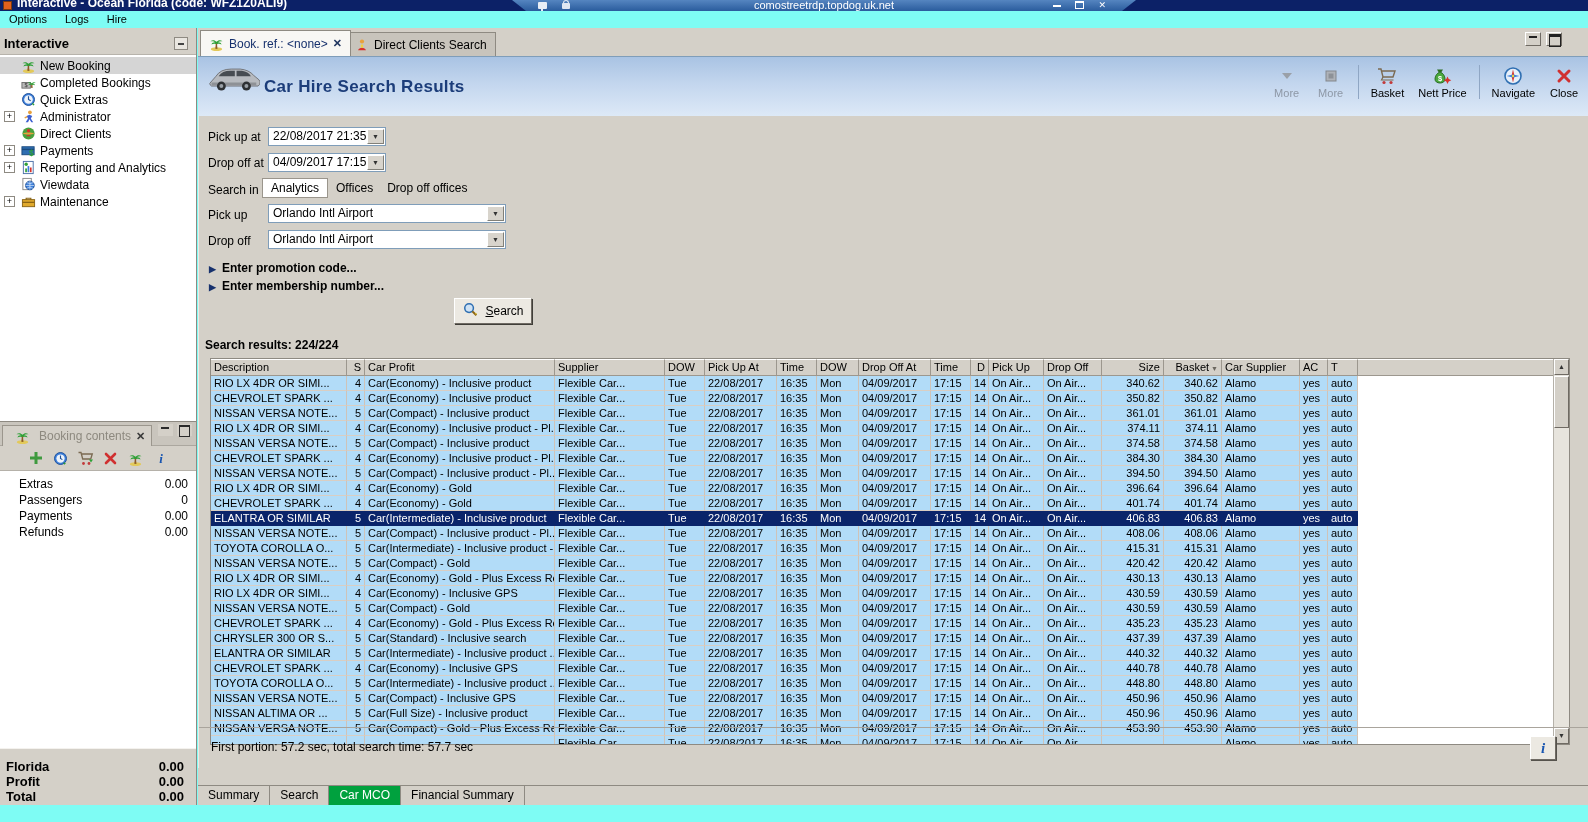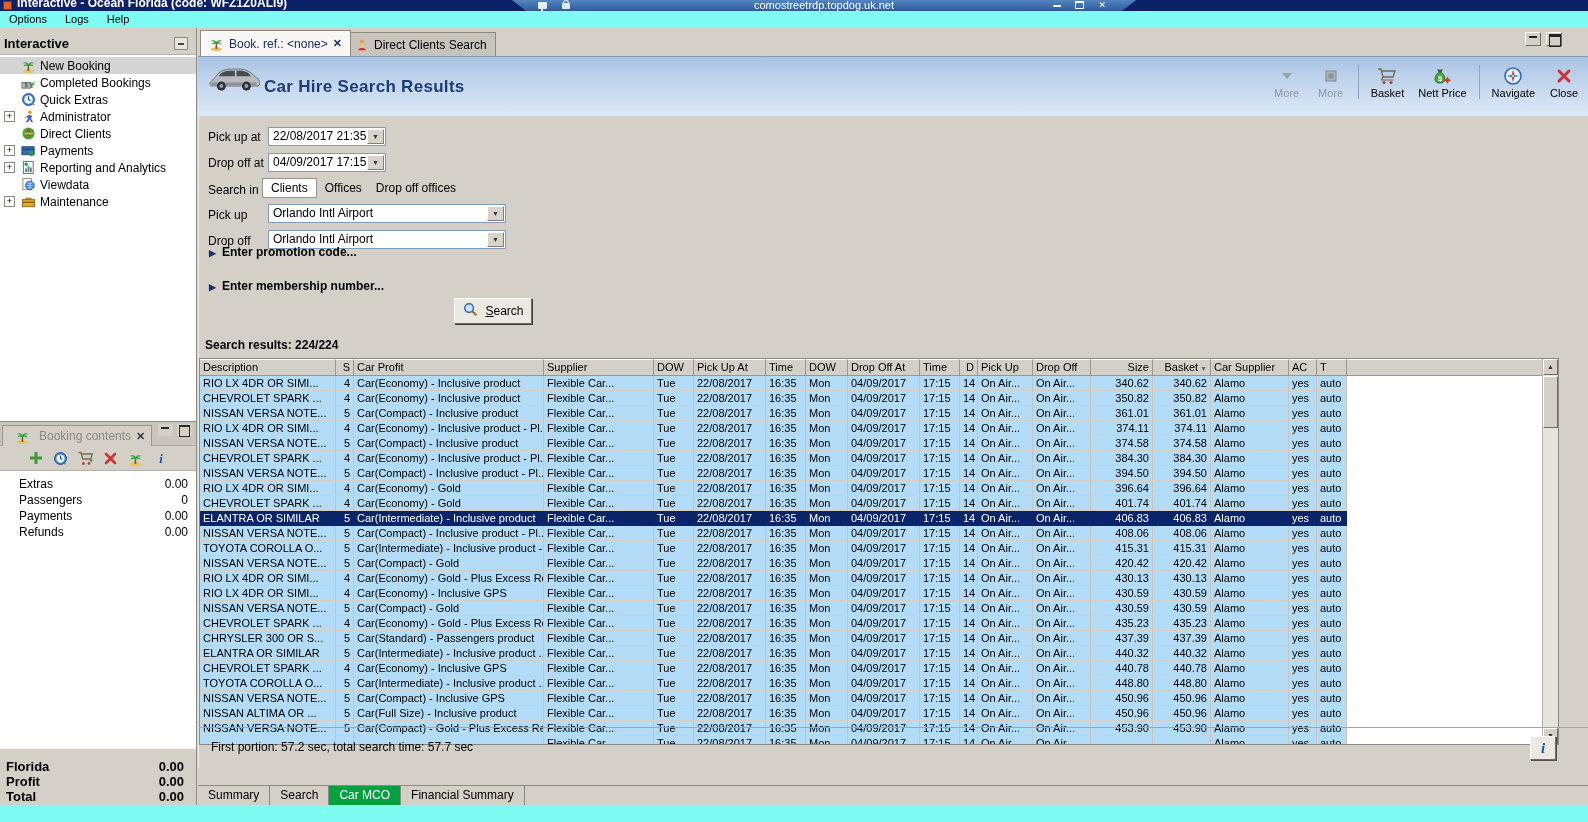--- a/index.html
+++ b/index.html
@@ -93,21 +93,21 @@
   .searchin { position:absolute; display:flex; align-items:center; gap:14px; font-size:12px; }
   .si-opt.selected { background:#fff; border:1px solid #9a958c; padding:2px 8px; margin-right:-6px; }
   .expander { position:absolute; font-size:12px; font-weight:bold; }
   .exp-arrow { color:#17316d; font-size:9px; margin-right:6px; }
   .search-btn { position:absolute; left:255px; top:182px; width:78px; height:26px; background:#ece9e2;
       border:1px solid; border-color:#fff #6f6a63 #6f6a63 #fff; box-shadow:1px 1px 0 #403e39;
       display:flex; align-items:center; justify-content:center; gap:6px; font-size:12px; cursor:default; }
   .results-label { position:absolute; left:6px; top:222px; font-size:12px; font-weight:bold; }
 
   
-  .grid { position:absolute; left:0; top:242px; width:1360px; height:387px; background:#fff; border:1px solid #8e8a82; }
+  .grid { position:absolute; left:11px; top:242px; width:1360px; height:387px; background:#fff; border:1px solid #8e8a82; }
   .thead { position:absolute; left:0; top:0; right:16px; height:17px; display:flex; background:#d4d0c8; }
   .th { flex:0 0 auto; font-size:11px; line-height:15px; padding:0 3px; white-space:nowrap; overflow:hidden;
         border-right:1px solid #9c978e; border-bottom:1px solid #9c978e; border-top:1px solid #fff; cursor:default; }
   .th.filler { flex:1; border-right:none; }
   .th .sort { font-size:7px; color:#6b675f; margin-left:2px; }
   .tbody { position:absolute; left:0; top:17px; right:16px; bottom:0; overflow:hidden; }
   .tr { display:flex; height:15px; background:#b2dcf8; cursor:default;justify-content:flex-end; }
   .td { flex:0 0 auto; font-size:11px; line-height:14px; padding:0 3px; white-space:nowrap; overflow:hidden;
         border-right:1px solid #cfc3b8; border-bottom:1px solid #d9cec3; }
   .td.filler { flex:1; background:#fff; border-right:none; border-bottom:1px solid #fff; }
@@ -146,21 +146,21 @@
       <span class="rdp-btn rdp-min"></span>
       <span class="rdp-btn rdp-max"></span>
       <span class="rdp-btn" id="rdp-close">✕</span>
     </span>
   </div>
 </div>
 
 <div class="menubar" id="menubar">
     <span class="menu-item">Options</span>
     <span class="menu-item">Logs</span>
-    <span class="menu-item">Help</span>
+    <span class="menu-item">Hire</span>
   </div>
 
 <div class="sidebar">
   <div class="sidebar-header">
     <span>Interactive</span>
     <span class="collapse-btn"></span>
   </div>
   <div class="sidebar-tree" id="sidebar-tree">
       <div class="tree-item selected">
         <span class="tree-spacer"></span>
@@ -503,38 +503,38 @@
     </div>
 
     <span class="frm-label" style="left:9px;top:40px">Drop off at</span>
     <div class="combo" style="left:69px;top:37px;width:118px">
       <span class="combo-text">04/09/2017 17:15</span>
       <span class="combo-btn">▼</span>
     </div>
 
     <span class="frm-label" style="left:9px;top:67px">Search in</span>
     <div class="searchin" style="left:63px;top:62px" id="searchin">
-        <span class="si-opt selected">Clients</span>
+        <span class="si-opt selected">Analytics</span>
         <span class="si-opt">Offices</span>
         <span class="si-opt">Drop off offices</span>
       </div>
 
     <span class="frm-label" style="left:9px;top:92px">Pick up</span>
     <div class="combo" style="left:69px;top:88px;width:238px">
       <span class="combo-text">Orlando Intl Airport</span>
       <span class="combo-btn">▼</span>
     </div>
 
     <span class="frm-label" style="left:9px;top:118px">Drop off</span>
     <div class="combo" style="left:69px;top:114px;width:238px">
       <span class="combo-text">Orlando Intl Airport</span>
       <span class="combo-btn">▼</span>
     </div>
 
-    <div class="expander" style="left:10px;top:129px">
+    <div class="expander" style="left:10px;top:145px">
       <span class="exp-arrow">▶</span><span>Enter promotion code...</span>
     </div>
     <div class="expander" style="left:10px;top:163px">
       <span class="exp-arrow">▶</span><span>Enter membership number...</span>
     </div>
 
     <div class="search-btn" id="search-btn">
       <span id="search-ico"><span style="display: inline-flex;">
             <svg width="17" height="17" viewBox="0 0 18 18">
               <circle cx="7.5" cy="7.5" r="4.6" fill="#cfe2f4" stroke="#2f6fb2" stroke-width="1.6"></circle>
@@ -923,21 +923,21 @@
             <span class="td ra" style="flex-basis: 62px; width: 62px;">435.23</span>
             <span class="td ra" style="flex-basis: 58px; width: 58px;">435.23</span>
             <span class="td" style="flex-basis: 78px; width: 78px;">Alamo</span>
             <span class="td" style="flex-basis: 28px; width: 28px;">yes</span>
             <span class="td" style="flex-basis: 30px; width: 30px;">auto</span>
             <span class="td filler"></span>
           </div>
           <div class="tr">
             <span class="td" style="flex-basis: 136px; width: 136px;">CHRYSLER 300 OR S...</span>
             <span class="td ra" style="flex-basis: 18px; width: 18px;">5</span>
-            <span class="td" style="flex-basis: 190px; width: 190px;">Car(Standard) - Passengers product</span>
+            <span class="td" style="flex-basis: 190px; width: 190px;">Car(Standard) - Inclusive search</span>
             <span class="td" style="flex-basis: 110px; width: 110px;">Flexible Car...</span>
             <span class="td" style="flex-basis: 40px; width: 40px;">Tue</span>
             <span class="td" style="flex-basis: 72px; width: 72px;">22/08/2017</span>
             <span class="td" style="flex-basis: 40px; width: 40px;">16:35</span>
             <span class="td" style="flex-basis: 42px; width: 42px;">Mon</span>
             <span class="td" style="flex-basis: 72px; width: 72px;">04/09/2017</span>
             <span class="td" style="flex-basis: 40px; width: 40px;">17:15</span>
             <span class="td ra" style="flex-basis: 18px; width: 18px;">14</span>
             <span class="td" style="flex-basis: 55px; width: 55px;">On Air...</span>
             <span class="td" style="flex-basis: 58px; width: 58px;">On Air...</span>

